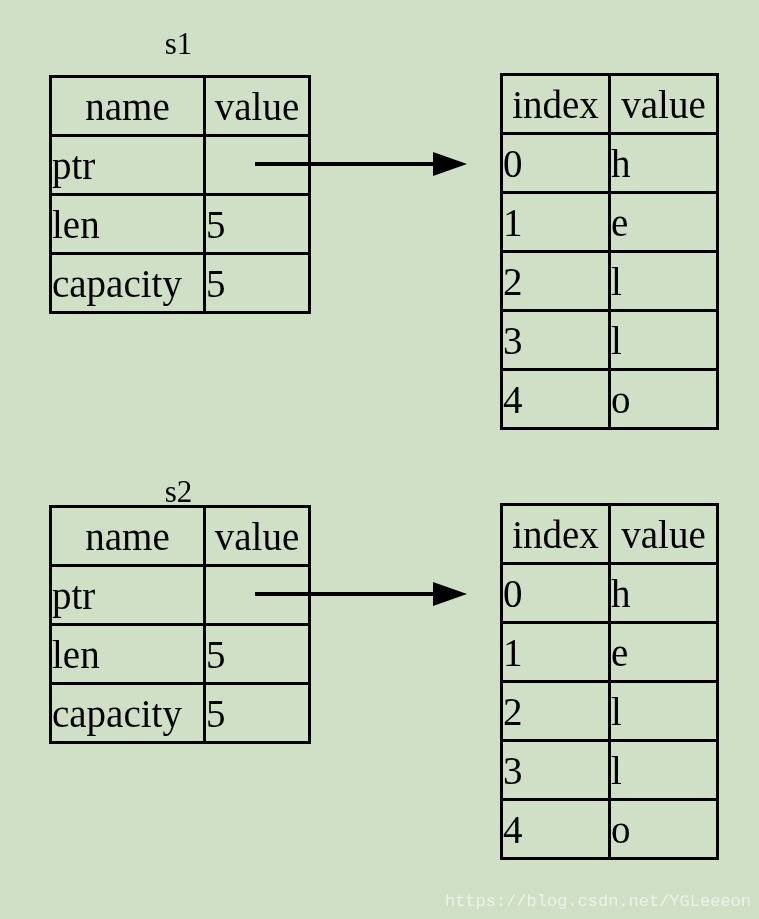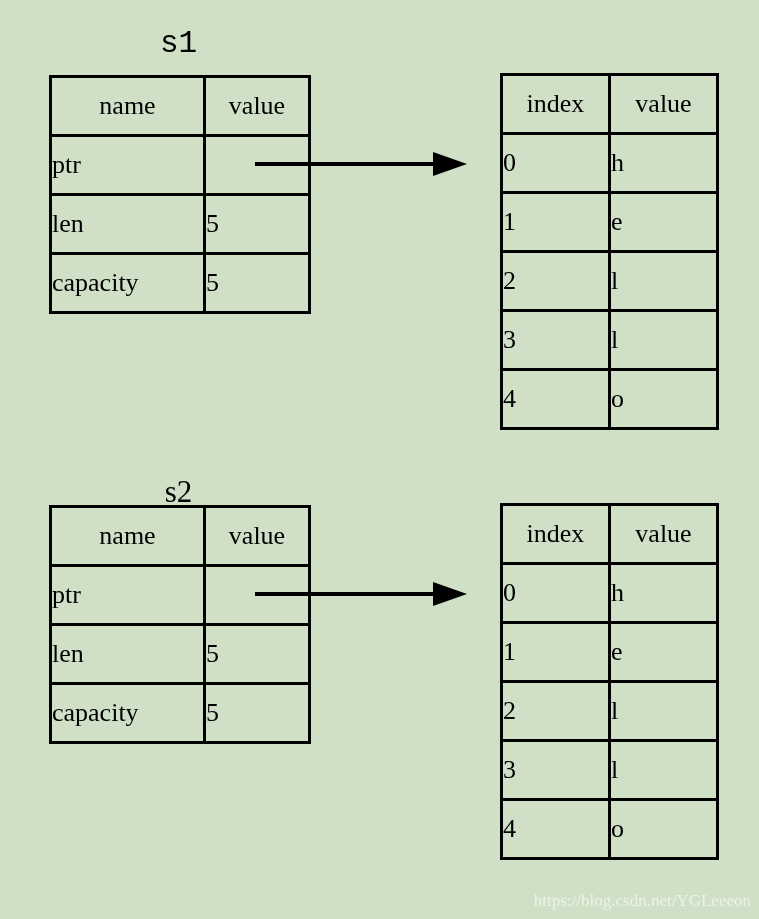--- a/index.html
+++ b/index.html
@@ -26,21 +26,21 @@
     line-height: 34px;
   }
   table.tbl {
     position: absolute;
     border-collapse: collapse;
     table-layout: fixed;
   }
   table.tbl th, table.tbl td {
     border: 3px solid var(--line);
     font-weight: normal;
-    font-size: 26px;
+    font-size: 39px;
     vertical-align: middle;
     padding: 0;
     height: 59px;
     overflow: hidden;
   }
   table.stack { width: 259px; }
   table.stack .c-name  { width: 154px; }
   table.stack .c-value { width: 105px; }
   table.heap { width: 216px; margin-left: 38px; }
   table.heap .c-index { width: 108px; }
@@ -66,30 +66,30 @@
     width: 0;
     height: 0;
     border-left: 34px solid var(--line);
     border-top: 12px solid transparent;
     border-bottom: 12px solid transparent;
   }
   .watermark {
     position: absolute;
     right: 8px;
     bottom: 8px;
-    font-family: Liberation Serif, serif;
+    font-family: Liberation Mono, monospace;
     font-size: 17px;
     color: var(--wm);
     opacity: 0.6;
   }
 </style>
 </head>
 <body>
 
-<div class="var-title" style="left:49px; top:27px; width:259px;font-family:Liberation Mono, monospace;">s1</div>
+<div class="var-title" style="left:49px; top:27px; width:259px;">s1</div>
 
 <table class="tbl stack" style="left:49px; top:75px;">
   <tbody>
       <tr>
     <th class="c-name">name</th>
     <th class="c-value">value</th>
   </tr>
   <tr>
     <td>ptr</td>
     <td></td>

